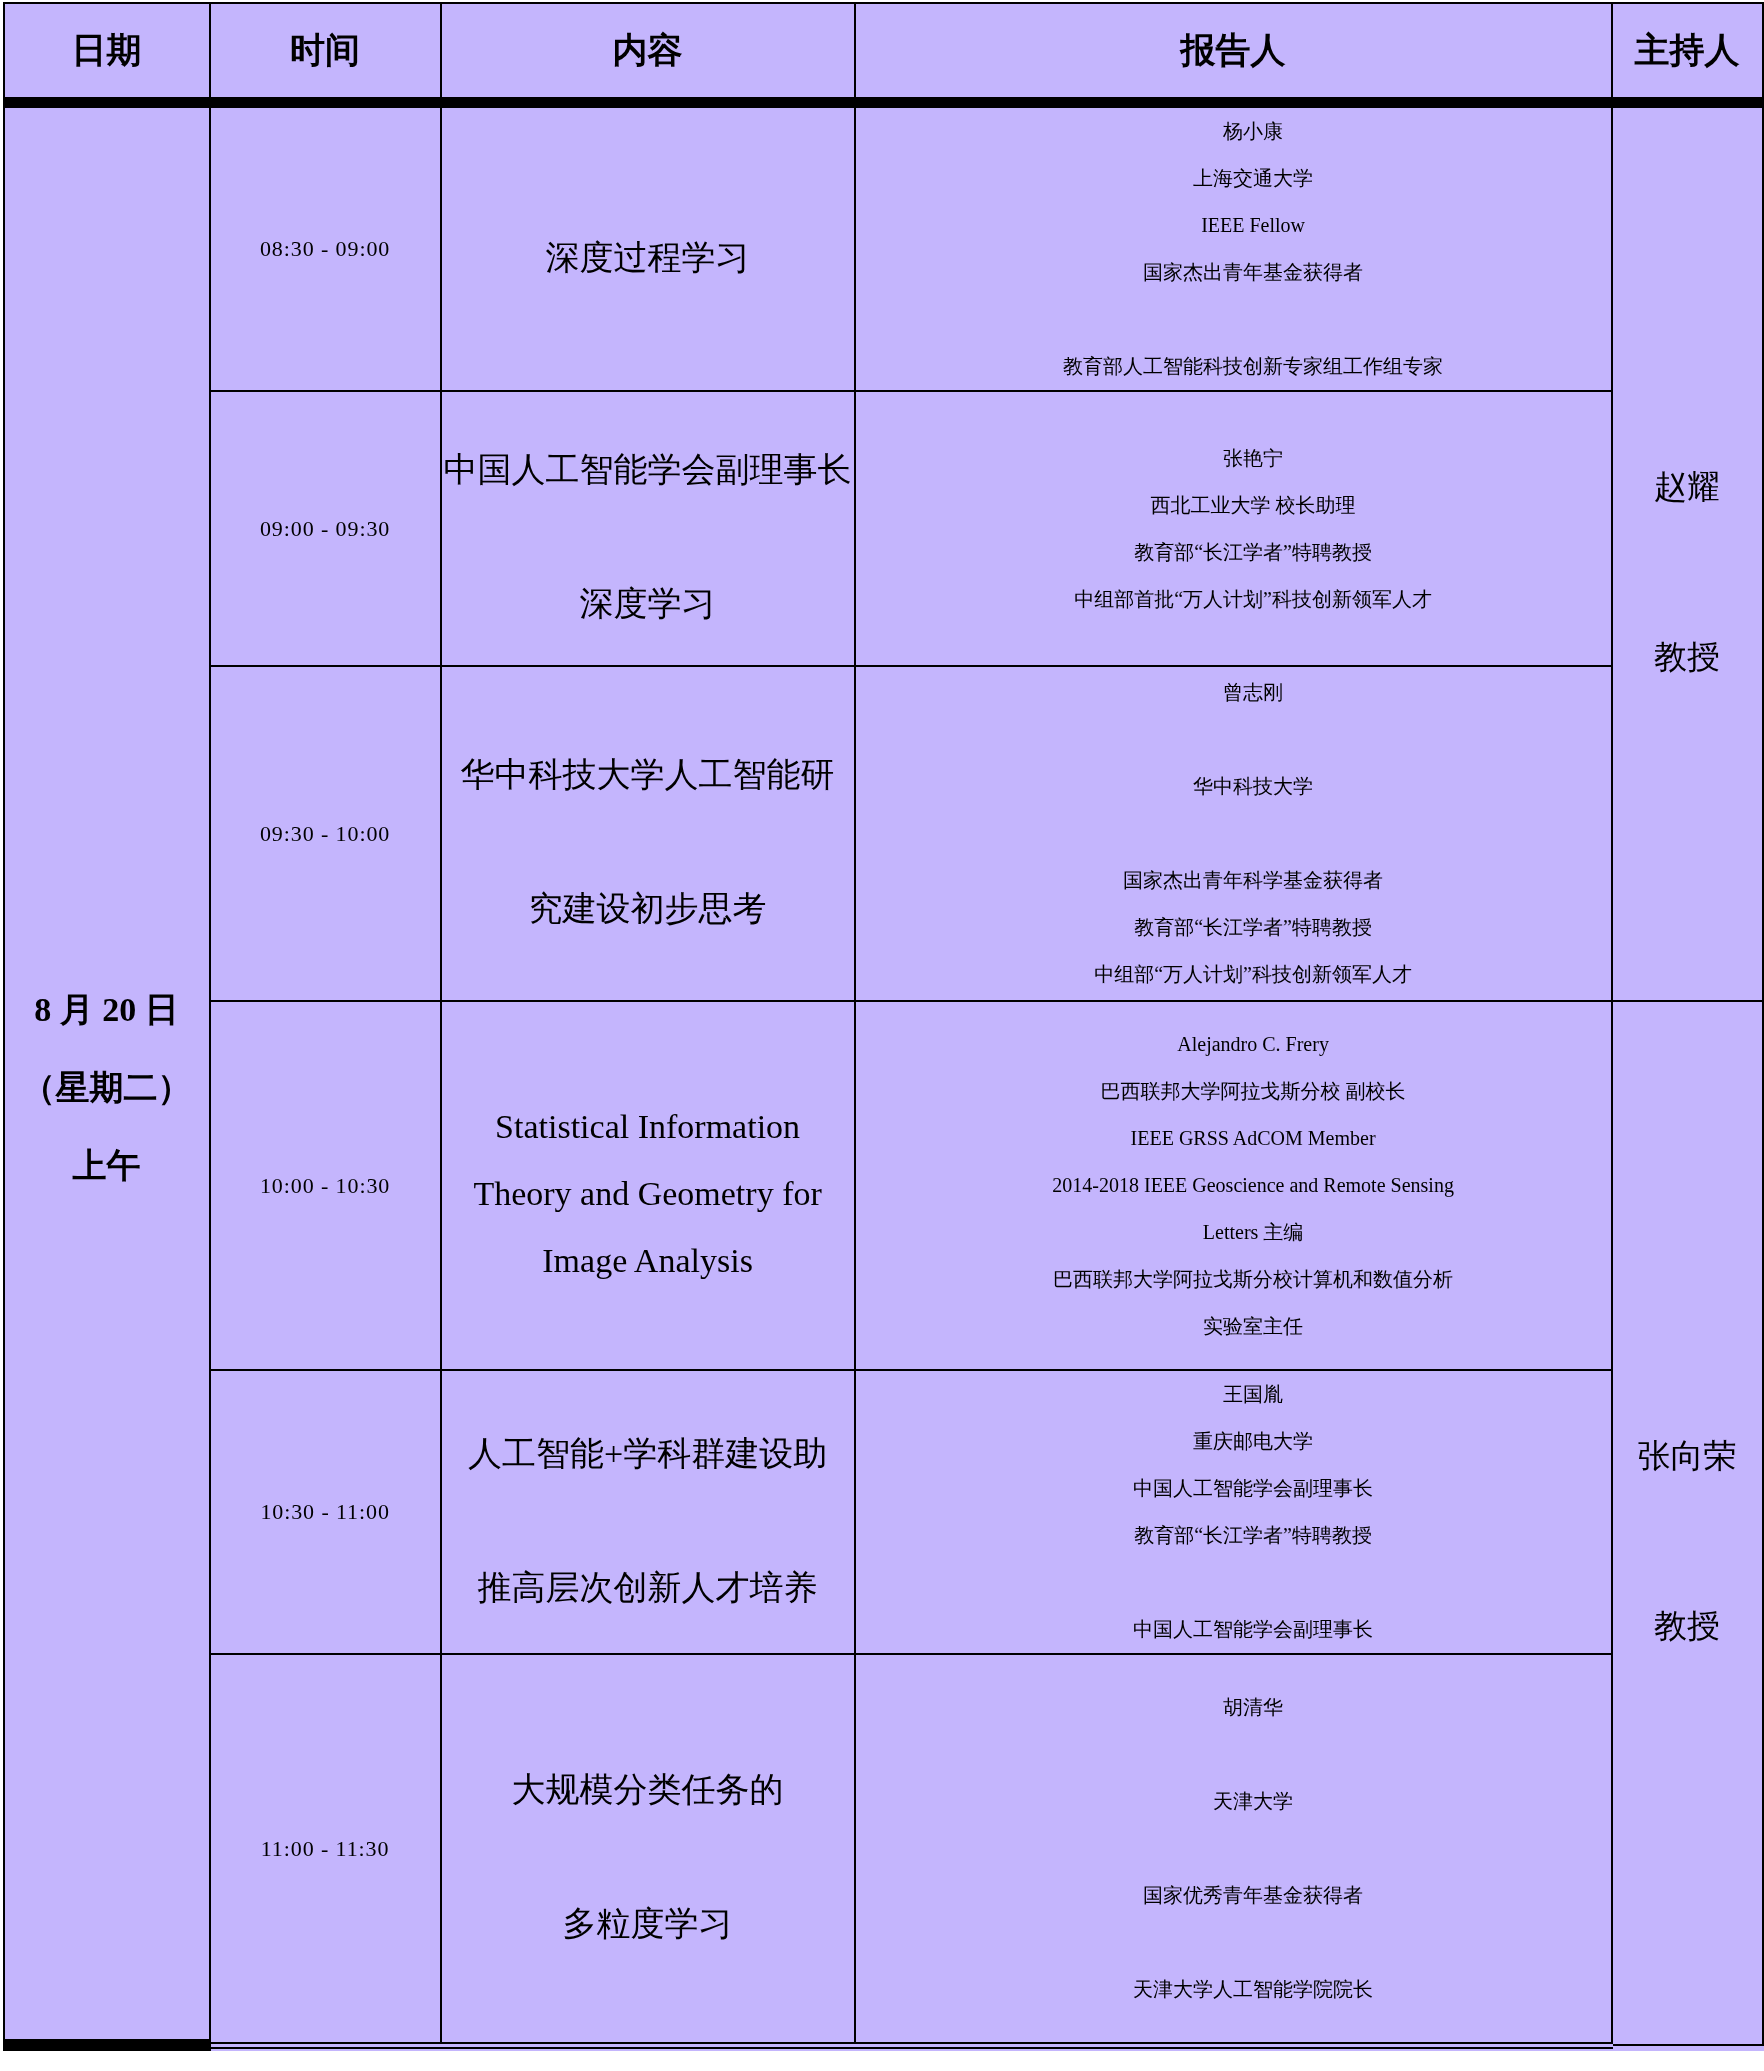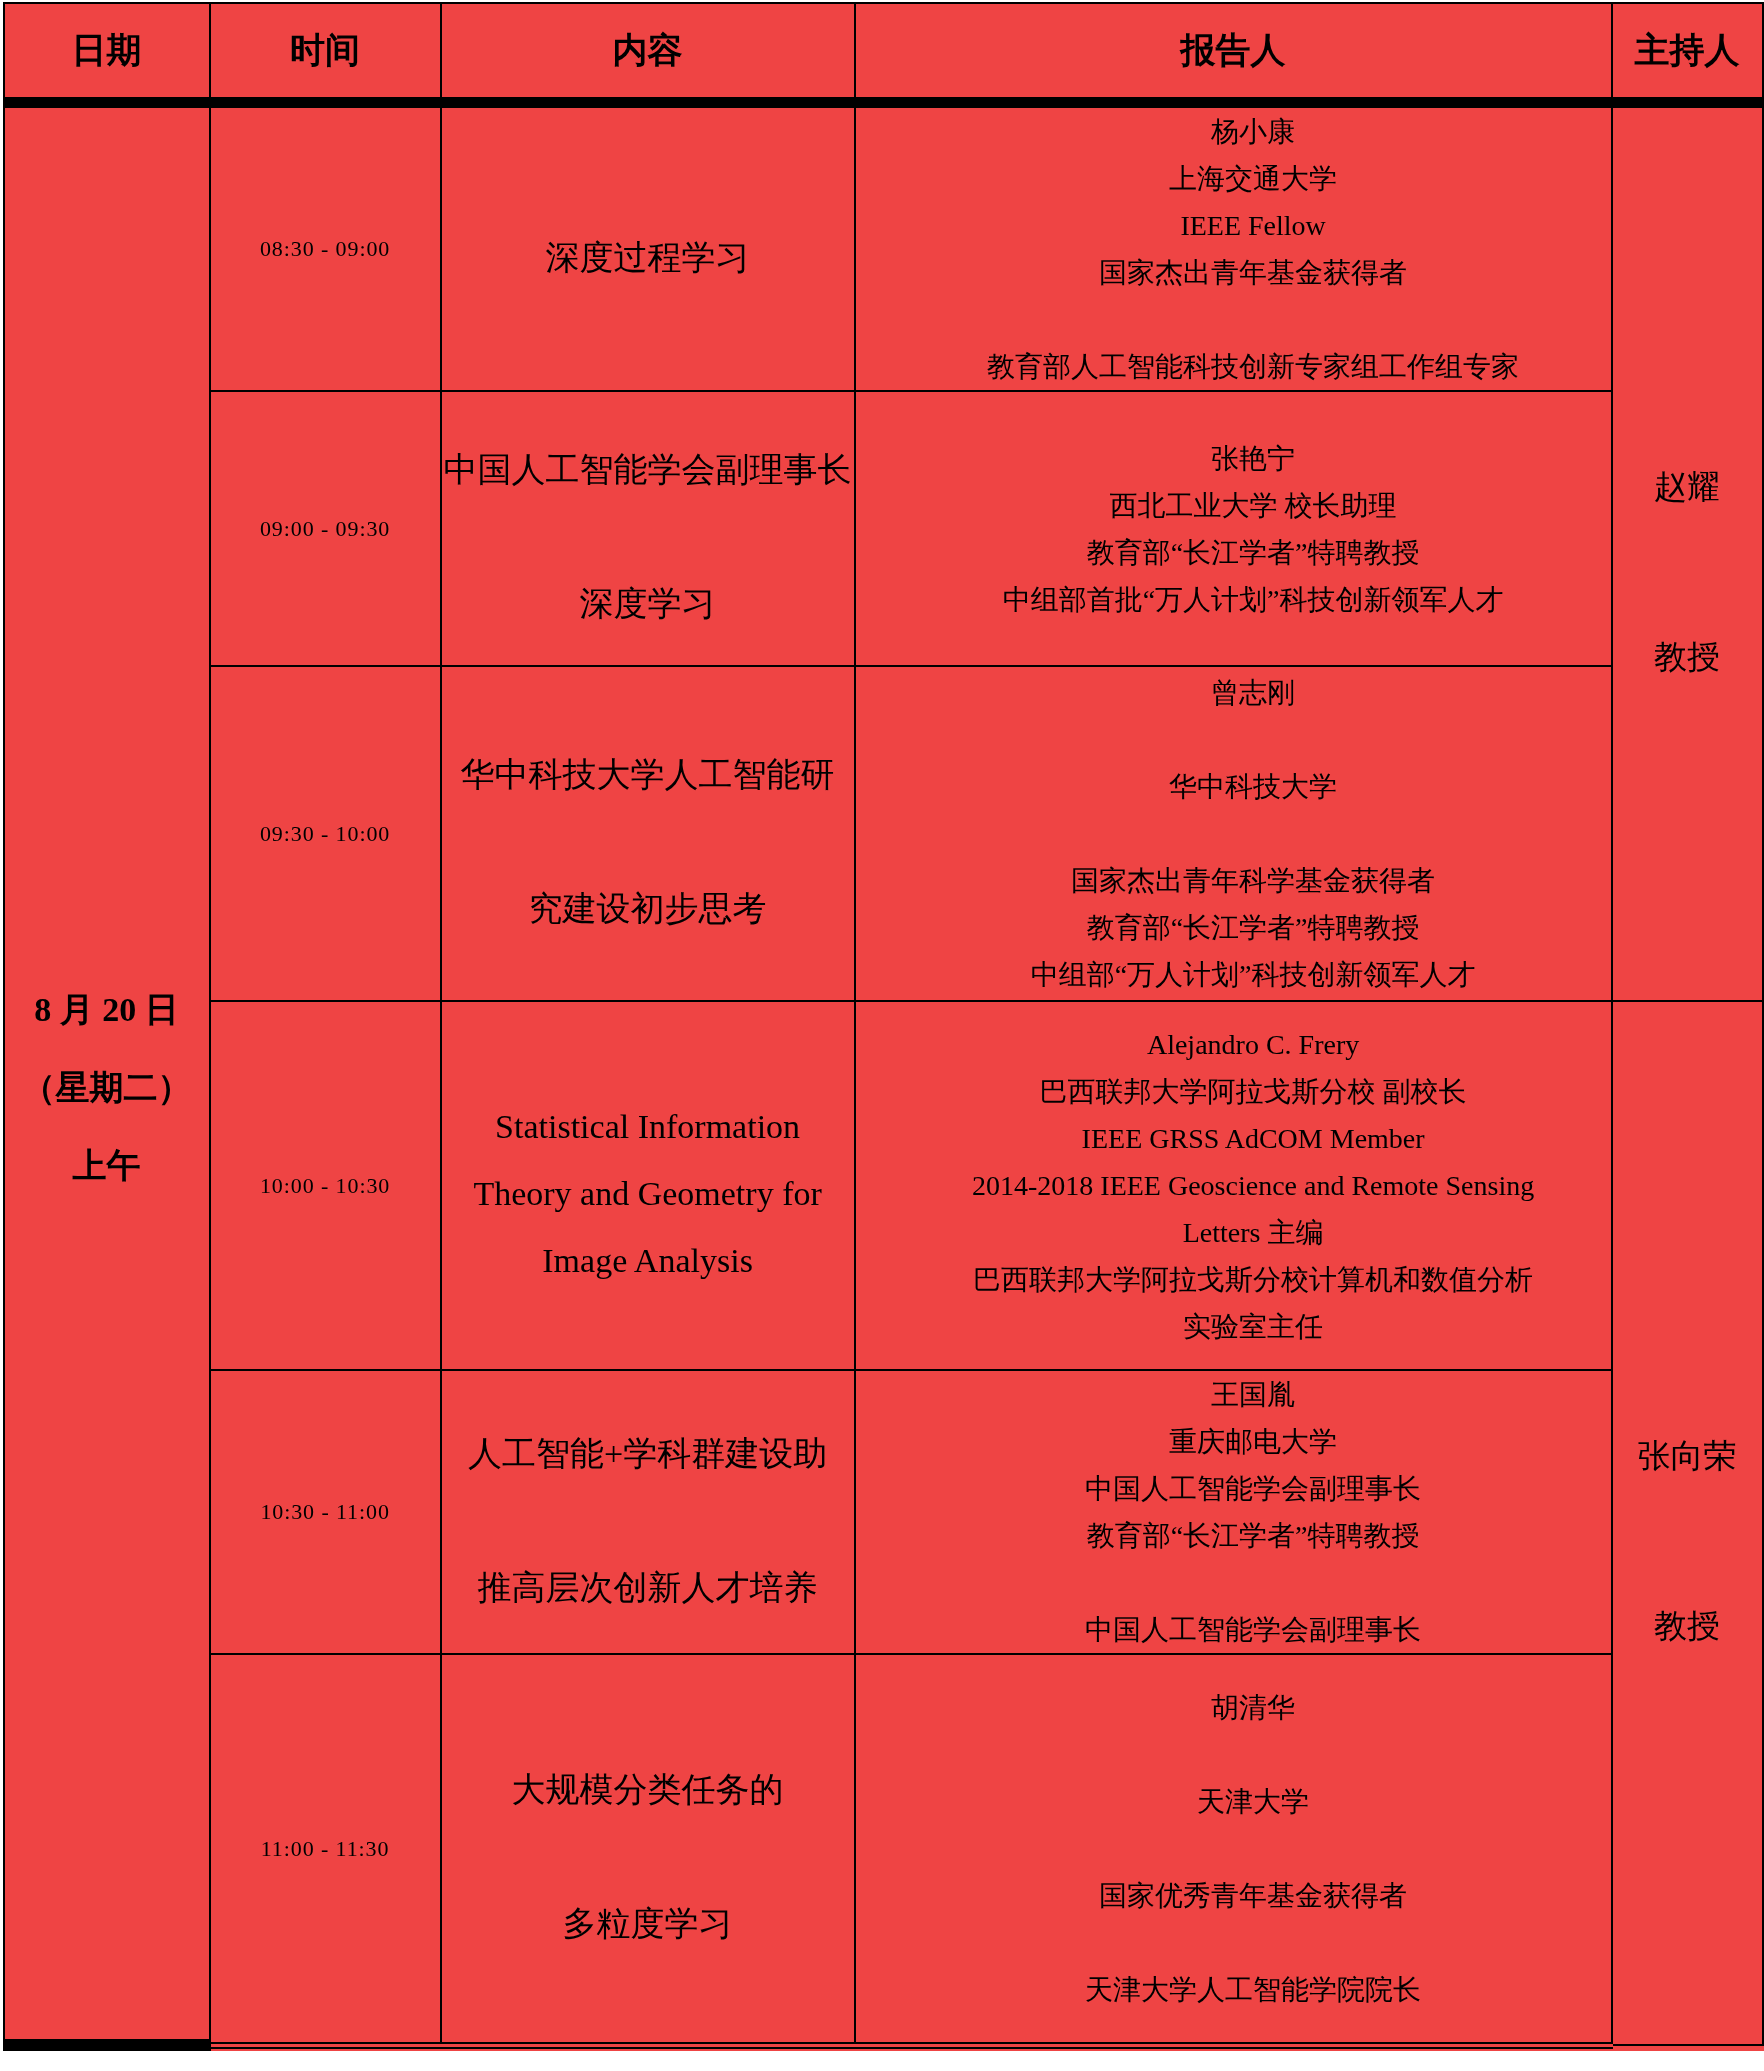--- a/index.html
+++ b/index.html
@@ -11,21 +11,21 @@
     width: 1764px;
     height: 2071px;
     font-family: "Liberation Serif", "DejaVu Serif", serif;
     color: #000;
   }
   table.schedule {
     border-collapse: collapse;
     table-layout: fixed;
     width: 1759px;
     margin: 1.8px 2.6px 0 2.6px;
-    background: #ef4444;
+    background: #c4b5fd;
   }
   col.c-date    { width: 206px; }
   col.c-time    { width: 231px; }
   col.c-content { width: 414px; }
   col.c-speaker { width: 757px; }
   col.c-chair   { width: 151px; }
 
   th, td {
     border: 2.6px solid #000;
     padding: 0;
@@ -67,21 +67,21 @@
 
   .time-cell {
     font-size: 22px;
     letter-spacing: 0.9px;
     white-space: nowrap;
   }
 
   .content-cell { font-size: 34px; }
   .content-cell .ln { line-height: 51px; margin-top: 16px; }
 
-  .speaker-cell { font-size: 28px; padding-left: 40px; }
+  .speaker-cell { font-size: 20px; padding-left: 40px; }
   .speaker-cell .ln { line-height: 47px; }
 
   .chair-cell { font-size: 33px; }
   .chair-cell .ln { line-height: 49px; margin-top: 36px; }
 
   .ln { display: block; }
   .ln.blank { min-height: 1em; }
 </style>
 </head>
 <body>

